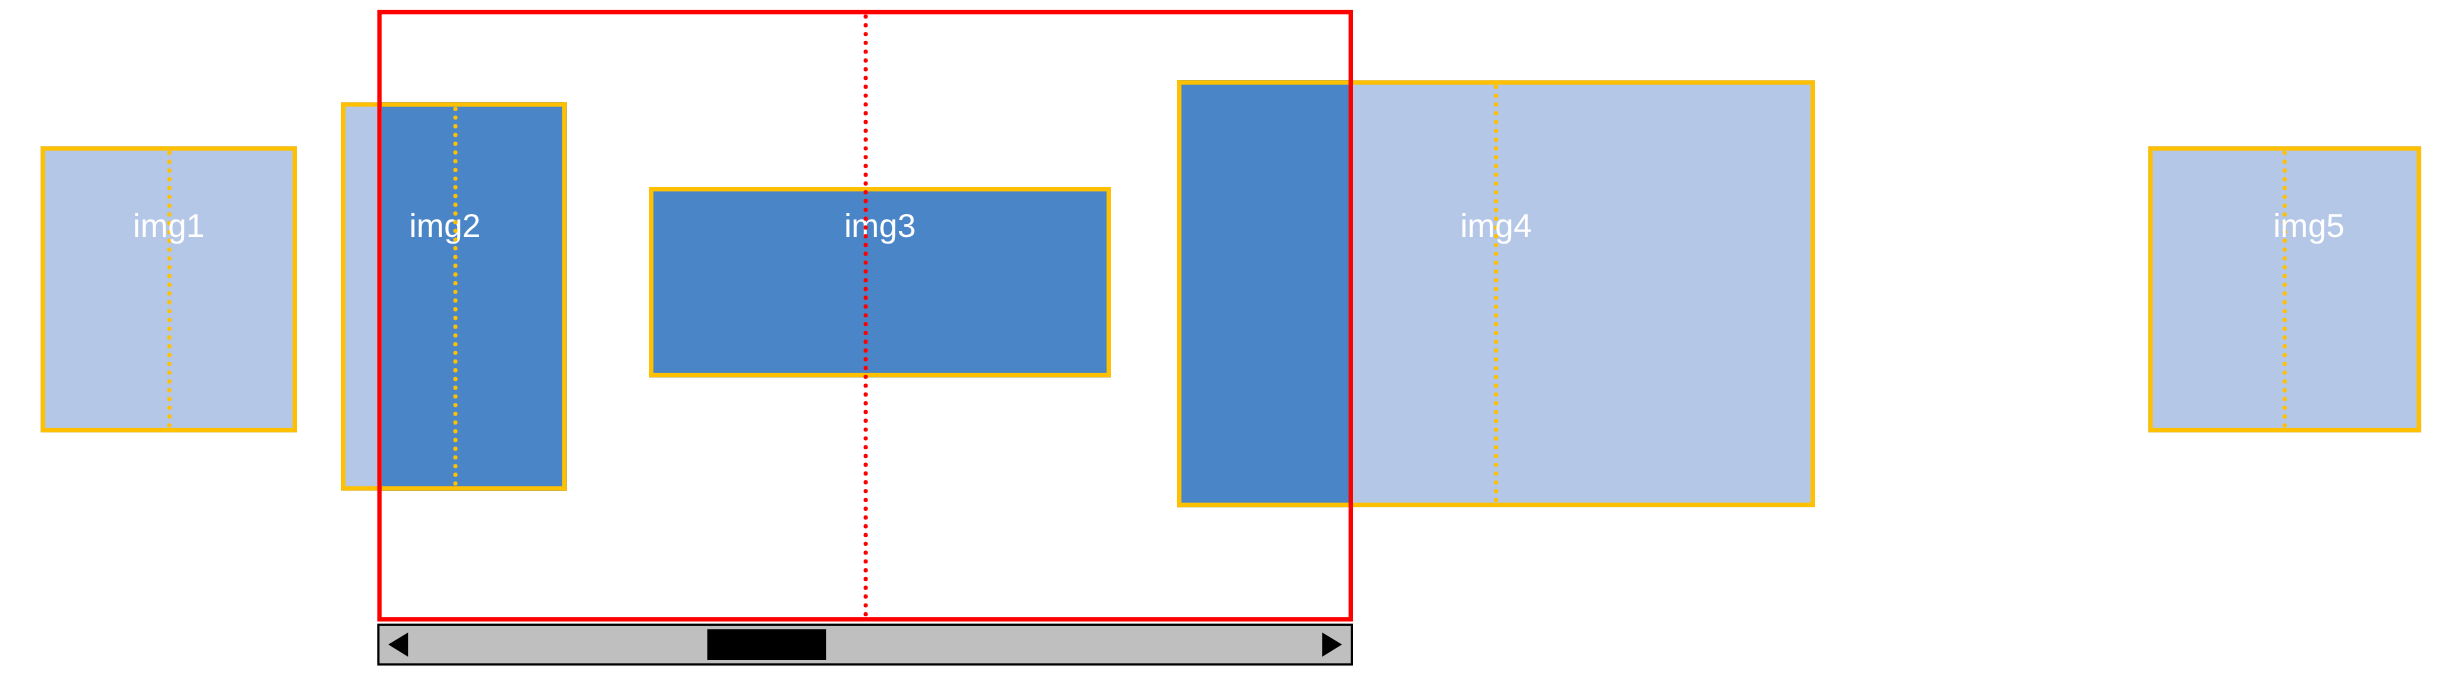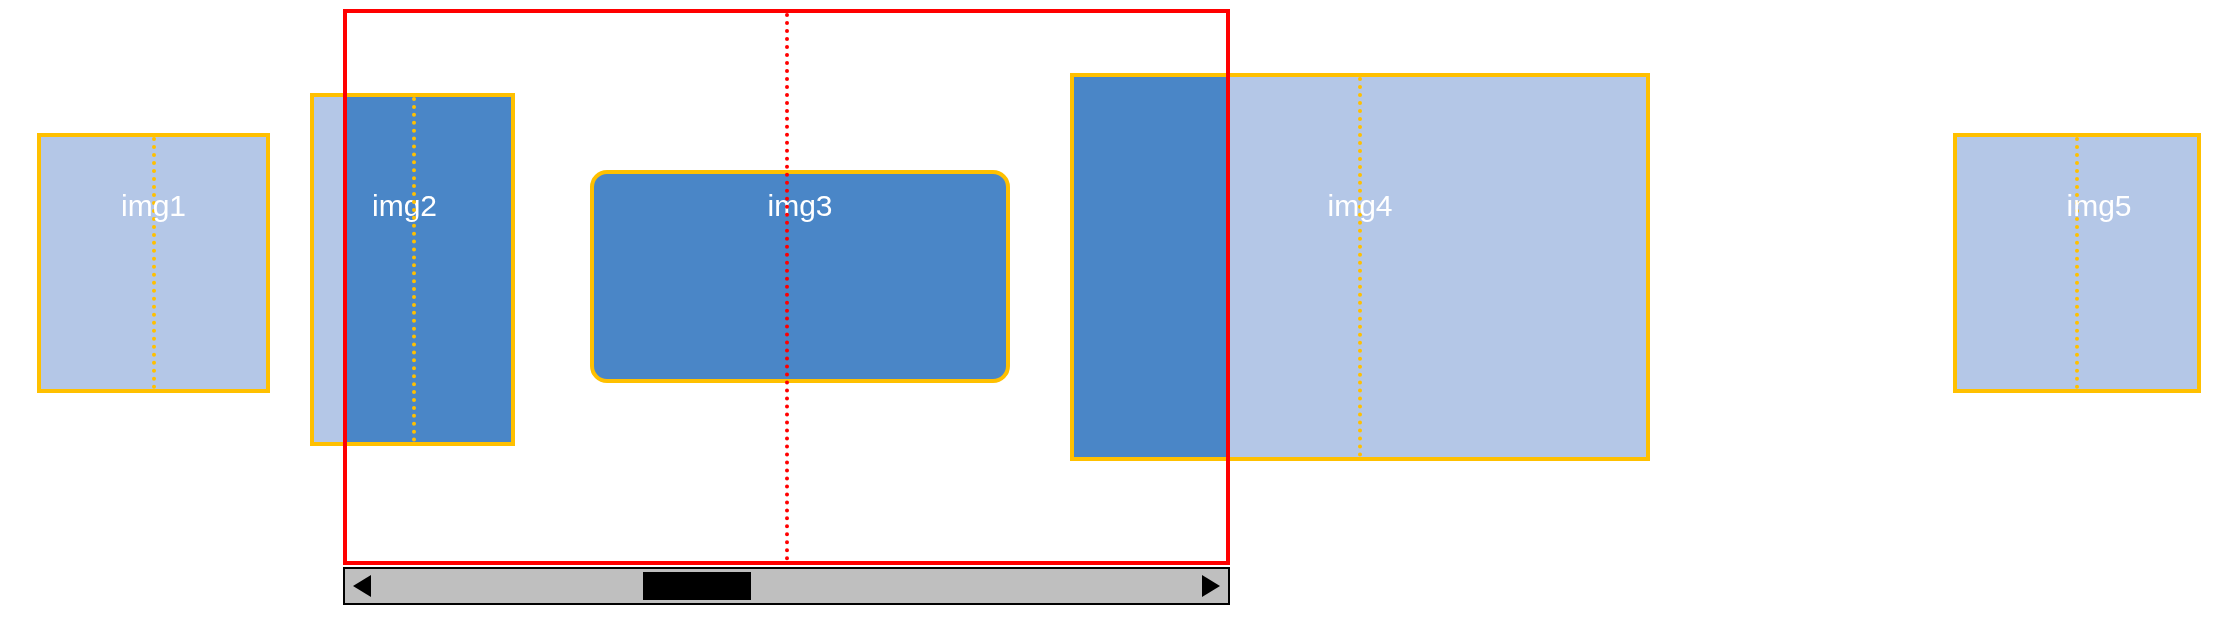--- a/index.html
+++ b/index.html
@@ -105,21 +105,21 @@
 
   <div class="img-box" style="left:310px; top:93px; width:205px; height:353px; background:#b4c7e7; border-color:#ffc000;">
     <div class="center-line" style="border-left-color:#ffc000;"></div>
   </div>
 
   <div style="position:absolute; left:347px; top:93px; width:168px; height:353px; background:#4a86c7; border-right:4px solid #ffc000; border-top:4px solid #ffc000; border-bottom:4px solid #ffc000;">
     <span class="label" style="position:absolute; top:92px; left:25px; color:#fff; font-size:30px;">img2</span>
     <div style="position:absolute; top:0; bottom:0; left:65px; border-left:4px dotted #ffc000;"></div>
   </div>
 
-  <div class="img-box" style="left:590px; top:170px; width:420px; height:213px; background:#4a86c7; border-color:#ffc000;border-radius:17px;">
+  <div class="img-box" style="left:590px; top:170px; width:420px; height:173px; background:#4a86c7; border-color:#ffc000;">
     <span class="label" style="top:15px;">img3</span>
   </div>
 
   <div class="img-box" style="left:1953px; top:133px; width:248px; height:260px; background:#b4c7e7; border-color:#ffc000;">
     <div class="center-line" style="border-left-color:#ffc000;"></div>
     <span class="label" style="top:52px;margin-left:44px;">img5</span>
   </div>
 
   <div class="viewport" style="left:343px; top:9px; width:887px; height:556px;">
     <div class="center-line"></div>

